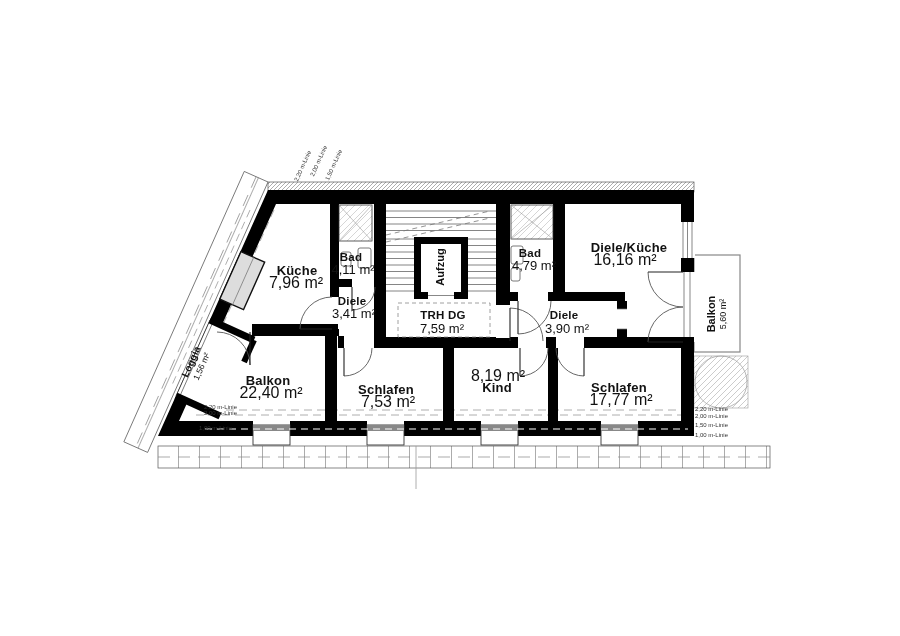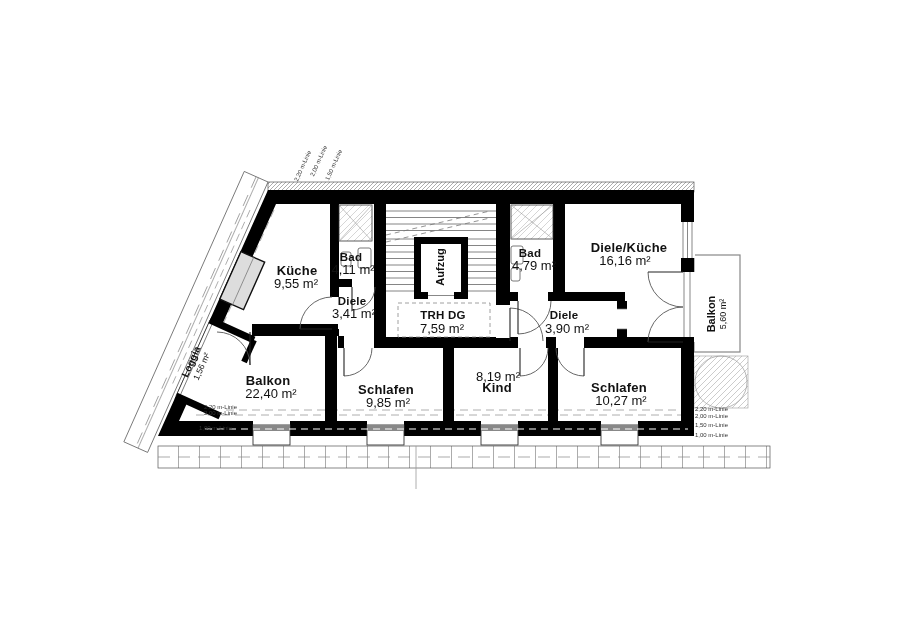--- a/index.html
+++ b/index.html
@@ -2,21 +2,21 @@
 <html><head>
 <meta charset="utf-8">
 <style>
   html,body{margin:0;padding:0;background:#fff;}
   #stage{position:relative;width:900px;height:636px;background:#fff;overflow:hidden;
          font-family:"Liberation Sans",sans-serif;}
   #plan-svg{position:absolute;left:0;top:0;}
   .lbl{position:absolute;transform:translate(-50%,-50%);font-weight:bold;font-size:13px;
        color:#111;white-space:nowrap;letter-spacing:.2px;}
   .lbl.sm{font-size:11.5px;}
-  .area{position:absolute;transform:translate(-50%,-50%);font-size:13px;color:#111;
+  .area{position:absolute;transform:translate(-50%,-50%);font-size:16px;color:#111;
         white-space:nowrap;}
   .area.sm{font-size:13px;}
   .rotblock{position:absolute;transform:translate(-50%,-50%) rotate(-90deg);text-align:center;
             line-height:1.2;white-space:nowrap;color:#111;}
   .rotblock.slant{transform:translate(-50%,-50%) rotate(-66deg);}
   .rotblock .n{font-weight:bold;font-size:11px;}
   .rotblock .a{font-size:9px;}
   .mline{position:absolute;font-size:6px;color:#333;white-space:nowrap;line-height:1;}
   .mline.rot{transform:rotate(-66deg);transform-origin:0 50%;}
 </style>
@@ -232,21 +232,21 @@
         <line x1="250" y1="332" x2="250" y2="365"></line>
       </g>
       <g stroke="#777" stroke-width="0.7">
         <line x1="617" y1="309" x2="627" y2="309"></line>
         <line x1="617" y1="329" x2="627" y2="329"></line>
       </g>
     </g>
   </svg>
 
   <div class="lbl" style="left:297px;top:270px">Küche</div>
-  <div class="area" style="left:296px;top:283px">9,55 m²</div>
+  <div class="area" style="left:296px;top:283px">7,96 m²</div>
 
   <div class="lbl sm" style="left:351px;top:257px">Bad</div>
   <div class="area sm" style="left:353px;top:269px">4,11 m²</div>
 
   <div class="lbl sm" style="left:352px;top:301px">Diele</div>
   <div class="area sm" style="left:354px;top:313px">3,41 m²</div>
 
   <div class="lbl sm" style="left:443px;top:315px">TRH DG</div>
   <div class="area sm" style="left:442px;top:328px">7,59 m²</div>
 
@@ -270,27 +270,27 @@
 
   <div class="rotblock slant" style="left:196px;top:364px">
     <div class="n" style="font-size:10px">Loggia</div>
     <div class="a" style="font-size:8.5px">1,56 m²</div>
   </div>
 
   <div class="lbl" style="left:268px;top:380px">Balkon</div>
   <div class="area" style="left:271px;top:393px">22,40 m²</div>
 
   <div class="lbl" style="left:386px;top:389px">Schlafen</div>
-  <div class="area" style="left:388px;top:402px">9,85 m²</div>
+  <div class="area" style="left:388px;top:402px">7,53 m²</div>
 
   <div class="lbl" style="left:497px;top:387px">Kind</div>
   <div class="area" style="left:498px;top:376px">8,19 m²</div>
 
   <div class="lbl" style="left:619px;top:387px">Schlafen</div>
-  <div class="area" style="left:621px;top:400px">10,27 m²</div>
+  <div class="area" style="left:621px;top:400px">17,77 m²</div>
 
   <div class="mline" style="left:695px;top:406px">2,20 m-Linie</div>
   <div class="mline" style="left:695px;top:413px">2,00 m-Linie</div>
   <div class="mline" style="left:695px;top:422px">1,50 m-Linie</div>
   <div class="mline" style="left:695px;top:432px">1,00 m-Linie</div>
 
   <div class="mline" style="left:204px;top:404px">2,20 m-Linie</div>
   <div class="mline" style="left:204px;top:410px">2,00 m-Linie</div>
   <div class="mline" style="left:199px;top:425px">1,00 m-Linie</div>
 

